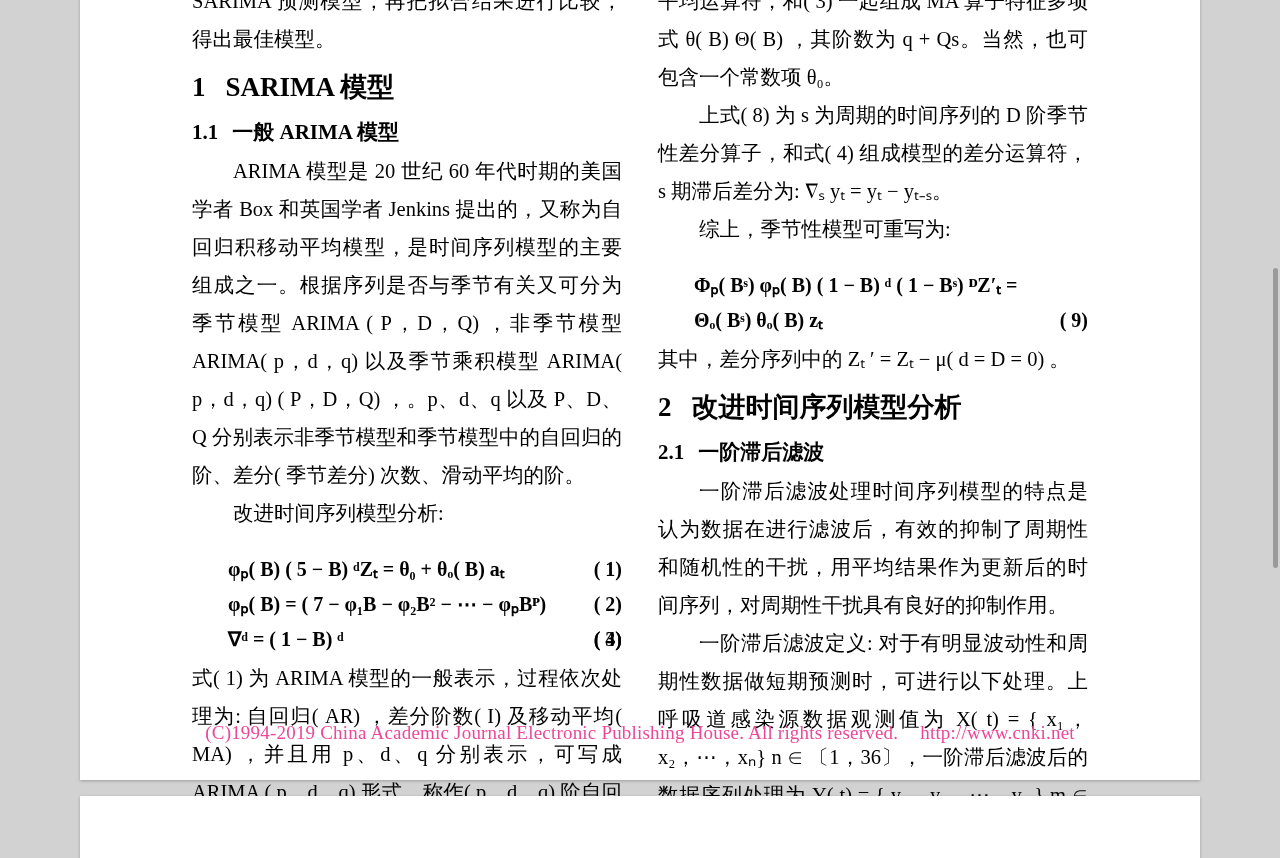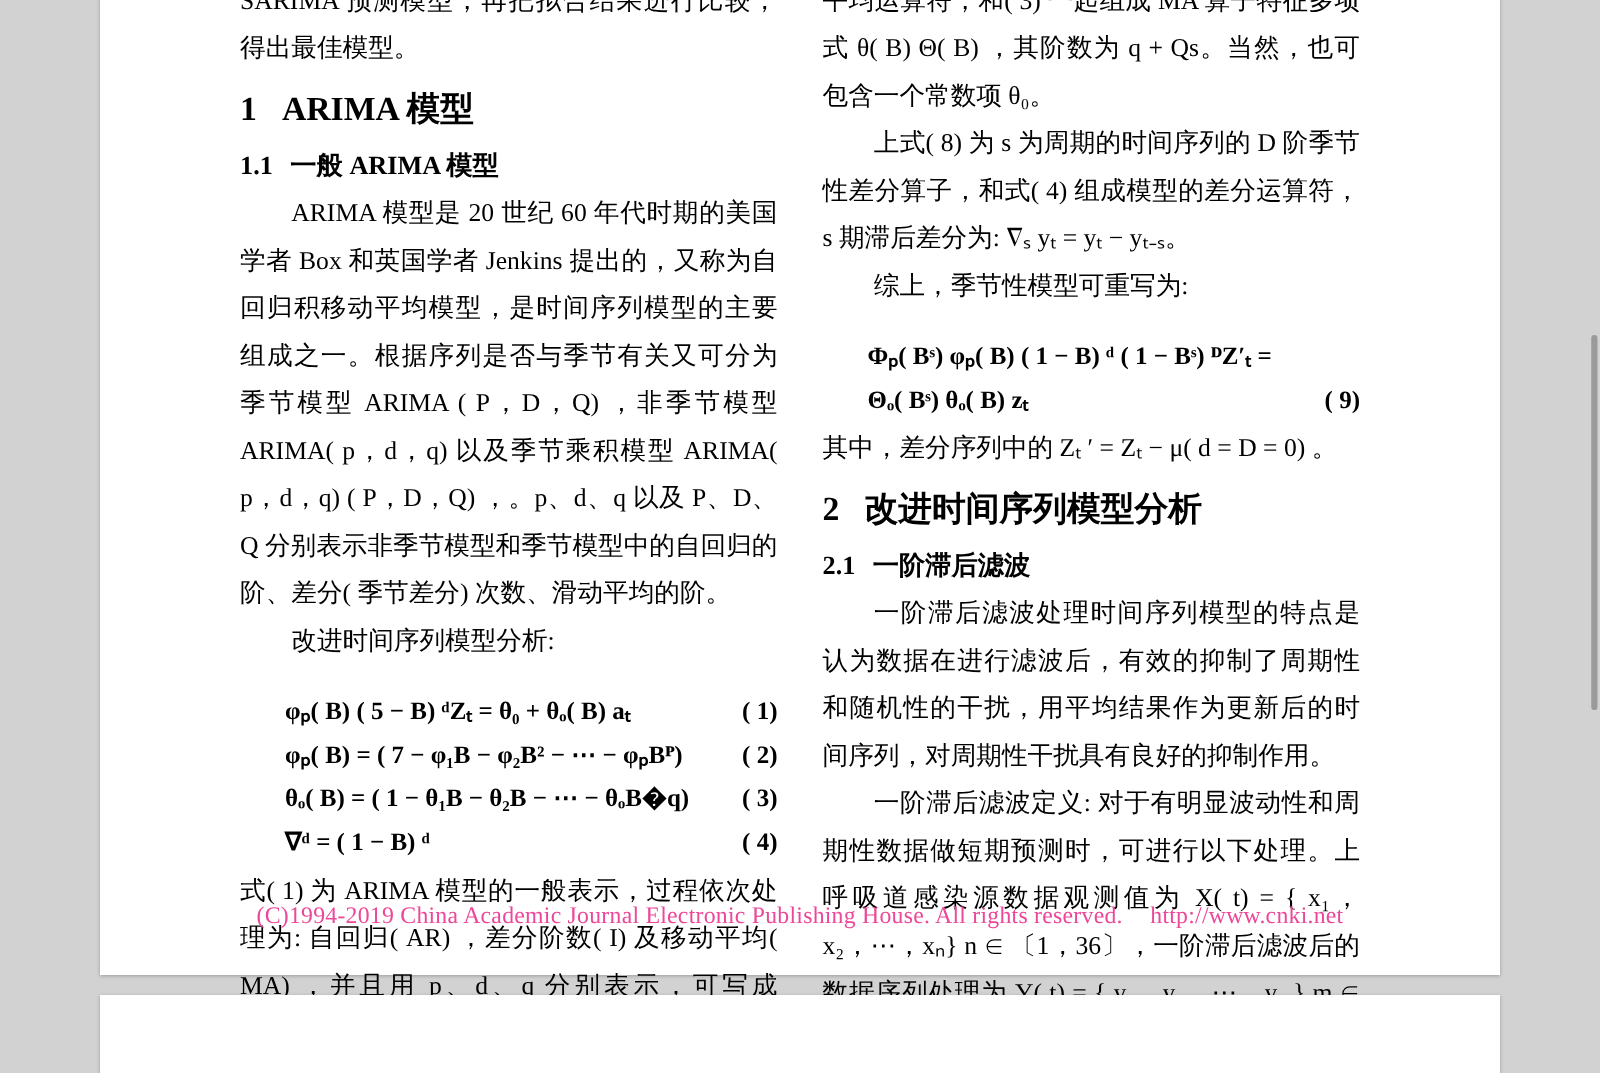--- a/index.html
+++ b/index.html
@@ -120,42 +120,41 @@
 
 <div class="page">
 
   <div class="columns">
 
     <div class="col col-left">
 
       <div class="p">R 软件的开发环境 Rstudio 来建立改进的 SARIMA 预测模型，再把拟合结果进行比较，得出最佳模型。</div>
 
       <div class="h1">
-        <span class="num">1</span><span>ARIMA 模型</span>
+        <span class="num">1</span><span>SARIMA 模型</span>
       </div>
 
       <div class="h2">
         <span class="num">1.1</span><span>一般 ARIMA 模型</span>
       </div>
 
       <div class="p indent">ARIMA 模型是 20 世纪 60 年代时期的美国学者 Box 和英国学者 Jenkins 提出的，又称为自回归积移动平均模型，是时间序列模型的主要组成之一。根据序列是否与季节有关又可分为季节模型 ARIMA ( P，D，Q) ，非季节模型 ARIMA( p，d，q) 以及季节乘积模型 ARIMA( p，d，q) ( P，D，Q) ，。p、d、q 以及 P、D、Q 分别表示非季节模型和季节模型中的自回归的阶、差分( 季节差分) 次数、滑动平均的阶。</div>
 
       <div class="p indent">改进时间序列模型分析:</div>
 
       <div class="eqblock">
         <div class="eq">
           <span>φₚ( B) ( 5 − B) ᵈZₜ = θ₀ + θₒ( B) aₜ</span>
           <span class="tag">( 1)</span>
         </div>
         <div class="eq">
           <span>φₚ( B) = ( 7 − φ₁B − φ₂B² − ⋯ − φₚBᴾ)</span>
           <span class="tag">( 2)</span>
         </div>
         <div class="eq">
-          <span>θₒ( B) = ( 1 − θ₁B − θ₂B − ⋯ − θₒB�q)</span>
           <span class="tag">( 3)</span>
         </div>
         <div class="eq">
           <span>∇ᵈ = ( 1 − B) ᵈ</span>
           <span class="tag">( 4)</span>
         </div>
       </div>
 
       <div class="p">式( 1) 为 ARIMA 模型的一般表示，过程依次处理为: 自回归( AR) ，差分阶数( I) 及移动平均( MA) ，并且用 p、d、q 分别表示，可写成 ARIMA ( p，d，q) 形式，称作( p，d，q) 阶自回归求和移动平均模型。</div>
 

